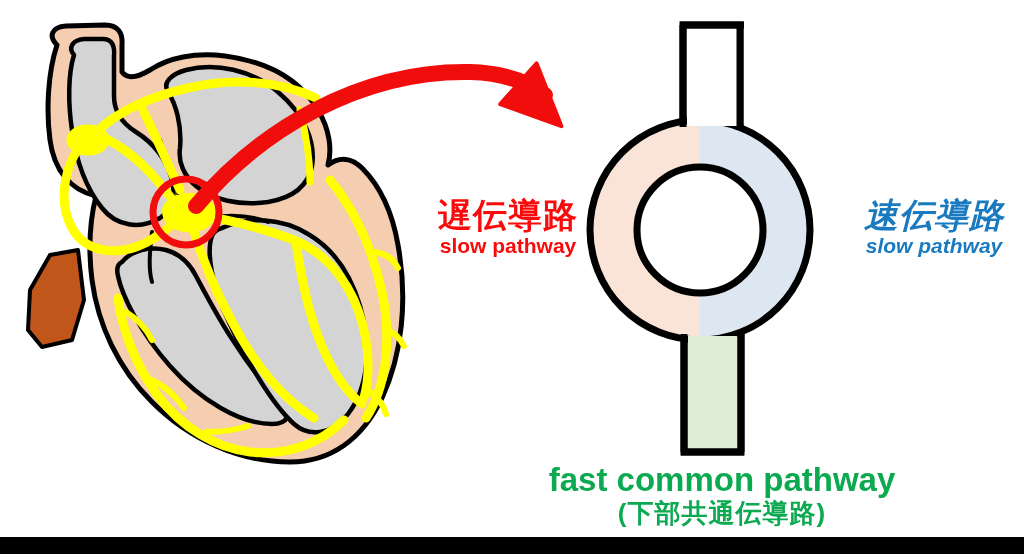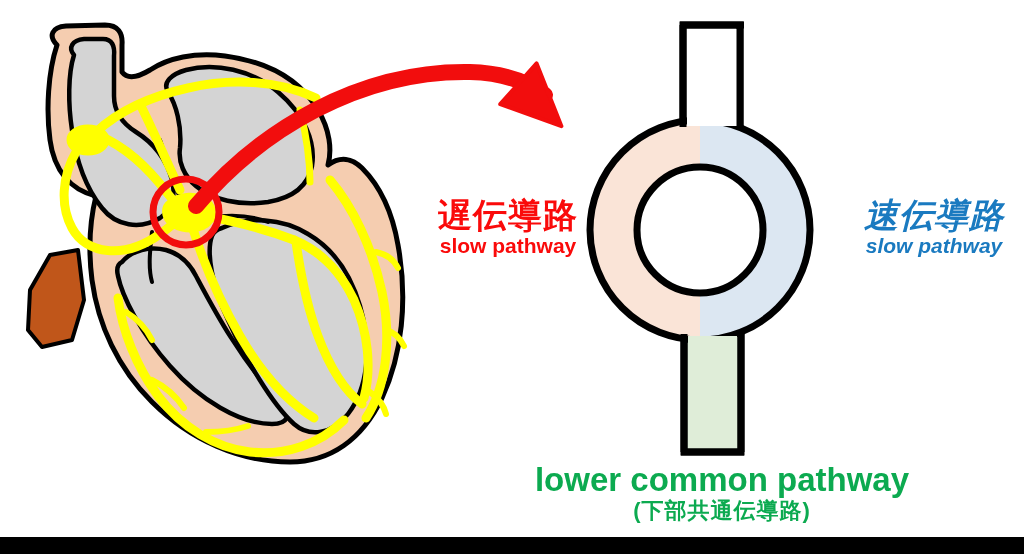--- a/index.html
+++ b/index.html
@@ -38,21 +38,21 @@
   #fast-label {
     left: 846px; top: 196px; width: 176px;
     color: #1a7ac0;
     font-style: italic;
   }
   #lower-label {
     left: 452px; top: 462px; width: 540px;
     color: #0caa50;
   }
   #lower-label .en { font-size: 33px; }
-  #lower-label .jp { font-size: 22px; }
+  #lower-label .jp { font-size: 26px; }
 
   #bottom-band {
     position: absolute;
     left: 0;
     top: 537px;
     width: 1024px;
     height: 17px;
     background: #000000;
   }
   svg { display: block; }
@@ -204,18 +204,18 @@
     <div class="jp">遅伝導路</div>
     <div class="en">slow pathway</div>
   </div>
 
   <div class="label" id="fast-label">
     <div class="jp">速伝導路</div>
     <div class="en">slow pathway</div>
   </div>
 
   <div class="label" id="lower-label">
-    <div class="en">lower common pathway</div>
+    <div class="en">fast common pathway</div>
     <div class="jp">(下部共通伝導路)</div>
   </div>
 
   <div id="bottom-band"></div>
 </div>
 
 </body></html>

